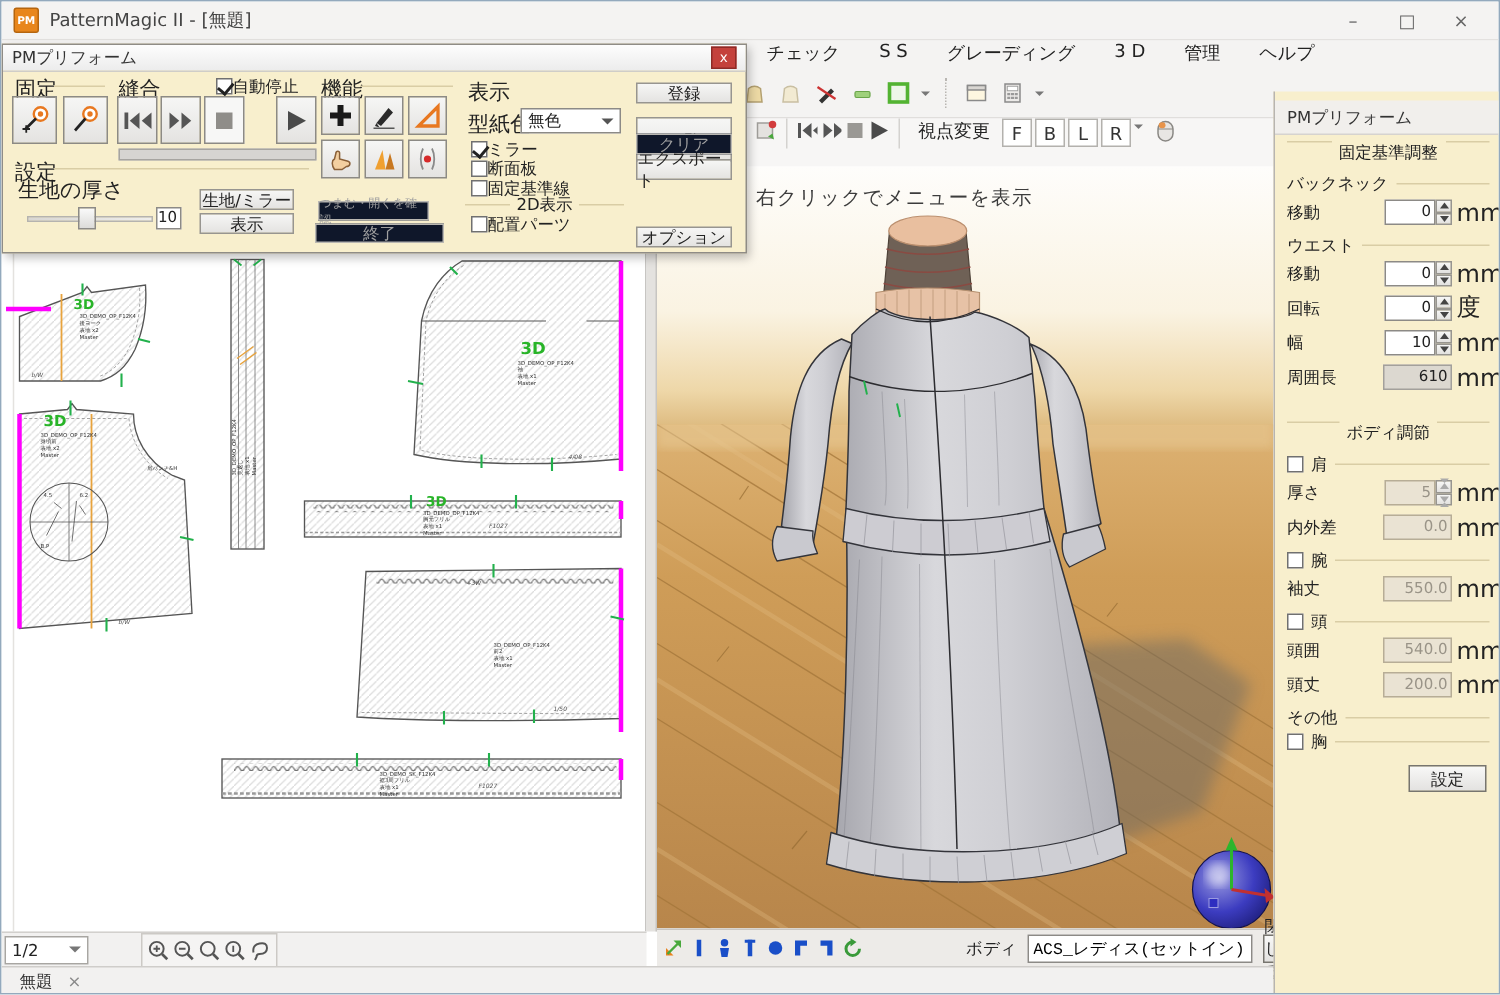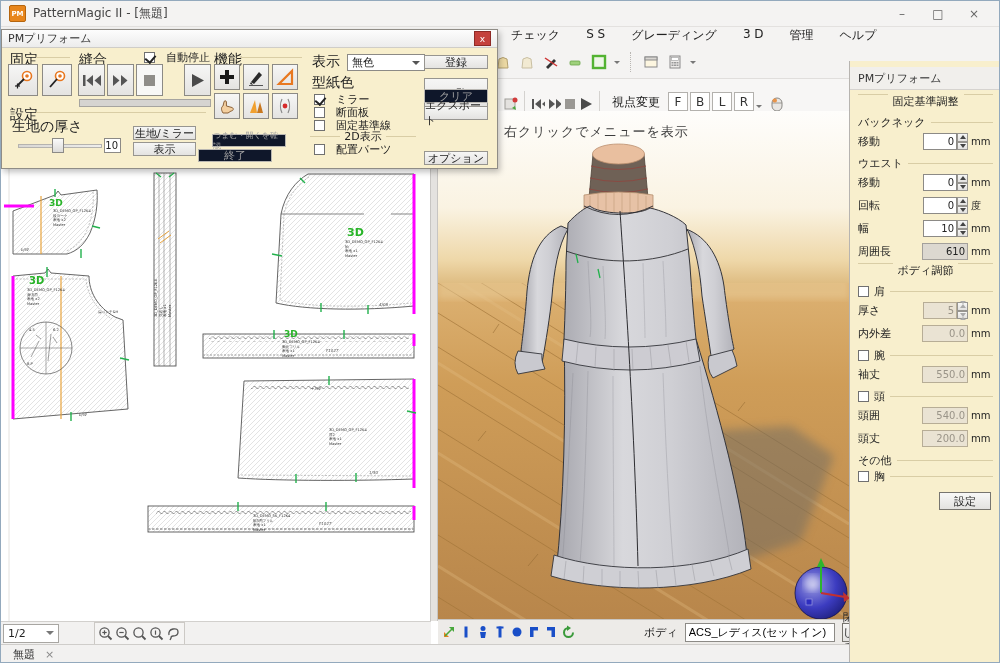--- a/index.html
+++ b/index.html
@@ -33,47 +33,47 @@
              display:flex;align-items:center;justify-content:center;border:1px solid #8e2a26;}
   .dlg-label{position:absolute;font-size:14px;color:#222;white-space:nowrap;}
   .grline{position:absolute;height:1px;background:#d9cda5;}
   .dbtn{position:absolute;background:linear-gradient(#f6f6f5,#e4e3e1);border:1px solid #979590;
         display:flex;align-items:center;justify-content:center;font-size:11px;color:#222;box-sizing:border-box;}
   .dbtn.sq{border:1px solid #8c8a85;}
   .dbtn.disabled{color:#a0a0a0;background:#0f172a;border-color:#b9b7b2;}
   .cb{width:11px;height:11px;background:#fff;border:1px solid #707070;display:inline-block;position:relative;box-sizing:border-box;}
   .cb.checked::after{content:"";position:absolute;left:2px;top:0px;width:5px;height:8px;
                      border-right:2px solid #222;border-bottom:2px solid #222;transform:rotate(40deg);}
-  .cbrow{position:absolute;display:flex;align-items:center;gap:11px;font-size:11px;color:#222;white-space:nowrap;}
+  .cbrow{position:absolute;display:flex;align-items:center;gap:0;font-size:11px;color:#222;white-space:nowrap;}
   .progress{position:absolute;background:#d6d4d1;border:1px solid #a6a4a0;box-sizing:border-box;}
   .slider-track{position:absolute;height:4px;background:linear-gradient(90deg,#d9d7d4,#efeeec);border:1px solid #b5b3af;box-sizing:border-box;}
   .slider-thumb{position:absolute;width:12px;height:15px;background:linear-gradient(#fafafa,#dcdbd9);border:1px solid #8c8a86;box-sizing:border-box;}
   .valbox{position:absolute;background:#fff;border:1px solid #8c8a86;font-size:10px;display:flex;
           align-items:center;justify-content:flex-end;padding-right:2px;box-sizing:border-box;}
   .ddown{position:absolute;background:#fff;border:1px solid #8c8a86;display:flex;align-items:center;
          font-size:11px;padding:0 4px;box-sizing:border-box;}
   .ddown .arr{margin-left:auto;width:0;height:0;border:4px solid transparent;border-top-color:#555;margin-top:4px;}
   .divider2d{position:absolute;display:flex;align-items:center;gap:4px;font-size:11px;color:#222;}
   .divider2d::before,.divider2d::after{content:"";flex:1;height:1px;background:#d9cda5;min-width:12px;}
   
   .canvas2d{left:0;top:78px;width:430px;height:542px;background:#fff;border-right:1px solid #c7c5c2;box-sizing:border-box;}
   .splitter{left:430px;top:78px;width:7px;height:542px;background:#e4e2df;border-right:1px solid #c7c5c2;box-sizing:border-box;}
-  .view3d-toolbar{left:437px;top:78px;width:411px;height:32px;background:#f7f6f5;display:flex;align-items:flex-end;
+  .view3d-toolbar{left:437px;top:78px;width:411px;height:32px;background:#f7f6f5;display:flex;align-items:flex-start;
                   padding-left:66px;box-sizing:border-box;gap:2px;}
   .v3sep{width:1px;height:20px;background:#d4d2cf;margin:0 4px;}
   .viewbtn{width:20px;height:19px;background:#fff;border:1px solid #b3b1ad;display:flex;align-items:center;
            justify-content:center;font-size:12px;color:#333;box-sizing:border-box;}
   .vp-label{font-size:12px;color:#222;margin:0 6px;white-space:nowrap;}
   .scene{left:437px;top:110px;width:411px;height:508px;}
   .bottombar3d{left:437px;top:618px;width:411px;height:25px;background:#edebe8;border-top:1px solid #c9c6c2;
                display:flex;align-items:center;padding:0 4px;box-sizing:border-box;gap:3px;}
   .b3icon{width:14px;height:15px;display:flex;align-items:center;justify-content:center;}
   .body-label{font-size:11px;color:#222;margin-left:66px;white-space:nowrap;}
   .body-input{width:142px;height:17px;border:1px solid #8c8a86;background:#fff;font-size:11px;
-              font-family:Liberation Sans, sans-serif;padding:0 3px;margin-left:4px;}
+              font-family:Liberation Mono, monospace;padding:0 3px;margin-left:4px;}
   .closebtn{width:38px;height:19px;margin-left:4px;background:linear-gradient(#f8f8f7,#e3e2e0);
             border:1px solid #77756f;font-size:11px;display:flex;align-items:center;justify-content:center;box-sizing:border-box;}
   
   .rightpanel{left:848px;top:60px;width:152px;height:603px;background:#f8efcd;border-left:1px solid #b7b4b0;box-sizing:border-box;z-index:20;}
   .rp-header{height:22px;background:#f1efec;border-bottom:1px solid #d6d3cf;display:flex;align-items:center;
              padding:0 8px;font-size:11px;color:#333;margin-top:6px;}
   .rp-body{padding:4px 8px 0 8px;}
   .grp{display:flex;align-items:flex-start;gap:5px;font-size:11px;color:#222;height:18px;}
   .grp::before,.grp::after{content:"";flex:1;height:1px;background:#d9cda5;}
   .sub{display:flex;align-items:center;gap:5px;font-size:11px;color:#222;height:16px;margin-top:2px;}
@@ -84,21 +84,21 @@
       align-items:center;justify-content:flex-end;padding-right:2px;box-sizing:border-box;margin-left:auto;}
   .vb.wide{width:46px;}
   .vb.ro{background:#dcd8d0;border-color:#a3a09b;}
   .vb.dis{background:#eae3d3;border-color:#b7ad96;color:#9a9488;}
   .spin{width:11px;height:17px;display:flex;flex-direction:column;}
   .spin div{flex:1;background:linear-gradient(#f7f7f6,#e2e1df);border:1px solid #979590;display:flex;
             align-items:center;justify-content:center;box-sizing:border-box;}
   .spin .up::after{content:"";width:0;height:0;border:3px solid transparent;border-bottom:4px solid #444;margin-top:-3px;}
   .spin .dn::after{content:"";width:0;height:0;border:3px solid transparent;border-top:4px solid #444;margin-bottom:-3px;}
   .spin.dis div::after{border-bottom-color:#aaa;border-top-color:#aaa;}
-  .unit{width:22px;font-size:10px;margin-left:3px;}
+  .unit{width:22px;font-size:16px;margin-left:3px;}
   .setbtn{width:52px;height:18px;margin:8px 2px 0 auto;background:linear-gradient(#f8f8f7,#e3e2e0);
           border:1px solid #77756f;font-size:11px;display:flex;align-items:center;justify-content:center;box-sizing:border-box;}
   
   .zoomrow{left:0;top:620px;width:430px;height:23px;background:#f2f1f0;border-top:1px solid #d2d0cd;
            display:flex;align-items:center;box-sizing:border-box;gap:29px;}
   .pagesel{width:56px;height:19px;background:#fff;border:1px solid #a8a6a2;margin-left:2px;display:flex;
            align-items:center;font-size:11px;padding:0 4px;box-sizing:border-box;}
   .pagesel .arr{margin-left:auto;width:0;height:0;border:4px solid transparent;border-top-color:#777;margin-top:4px;}
   .zoomtools{display:flex;align-items:center;height:21px;border:1px solid #ccc9c5;background:#f5f4f3;margin-left:6px;padding:0 2px;}
   .zbtn{width:17px;height:17px;display:flex;align-items:center;justify-content:center;}
@@ -641,21 +641,21 @@
             <div class="dn"></div>
           </span>
         <span class="unit">mm</span>
       </div>
       <div class="prow">
         <span class="lbl">周囲長</span>
         <span class="vb wide ro">610</span>
         <span class="unit">mm</span>
       </div>
 
-      <div class="grp" style="margin-top:0">
+      <div class="grp" style="margin-top:18px">
           <span>ボディ調節</span>
         </div>
 
       <div class="sub">
         <span class="cb"></span>
         <span>肩</span>
         </div>
       <div class="prow">
         <span class="lbl">厚さ</span>
         <span class="vb dis">5</span>
@@ -849,25 +849,25 @@
           <path d="M10,16 L13,5 L16,16 Z" fill="#c87820"></path>
         </svg>
       </div>
     <div class="dbtn sq" style="left:270px;top:63px;width:26px;height:26px">
       <svg width="18" height="18">
           <path d="M6,2 C4,6 4,12 6,16 M12,2 C14,6 14,12 12,16" fill="none" stroke="#8a8a8a" stroke-width="1.2"></path>
           <circle cx="9" cy="9" r="2.4" fill="#d62a2a"></circle>
         </svg>
       </div>
     <div class="dbtn disabled" style="left:210px;top:104px;width:74px;height:13px;font-size:8px">つまむ・開くを確認</div>
-    <div class="dbtn disabled" style="left:196px;top:119px;width:74px;height:13px">終了</div>
+    <div class="dbtn disabled" style="left:208px;top:119px;width:86px;height:13px">終了</div>
 
     <span class="dlg-label" style="left:310px;top:23px">表示</span>
     <span class="dlg-label" style="left:310px;top:44px">型紙色</span>
-    <div class="ddown" style="left:345px;top:24px;width:78px;height:17px">
+    <div class="ddown" style="left:345px;top:42px;width:67px;height:17px">
       <span>無色</span>
         <span class="arr"></span>
     </div>
     <div class="cbrow" style="left:312px;top:62px">
       <span class="cb checked"></span>
         <span>ミラー</span>
       </div>
     <div class="cbrow" style="left:312px;top:75px">
       <span class="cb"></span>
         <span>断面板</span>

